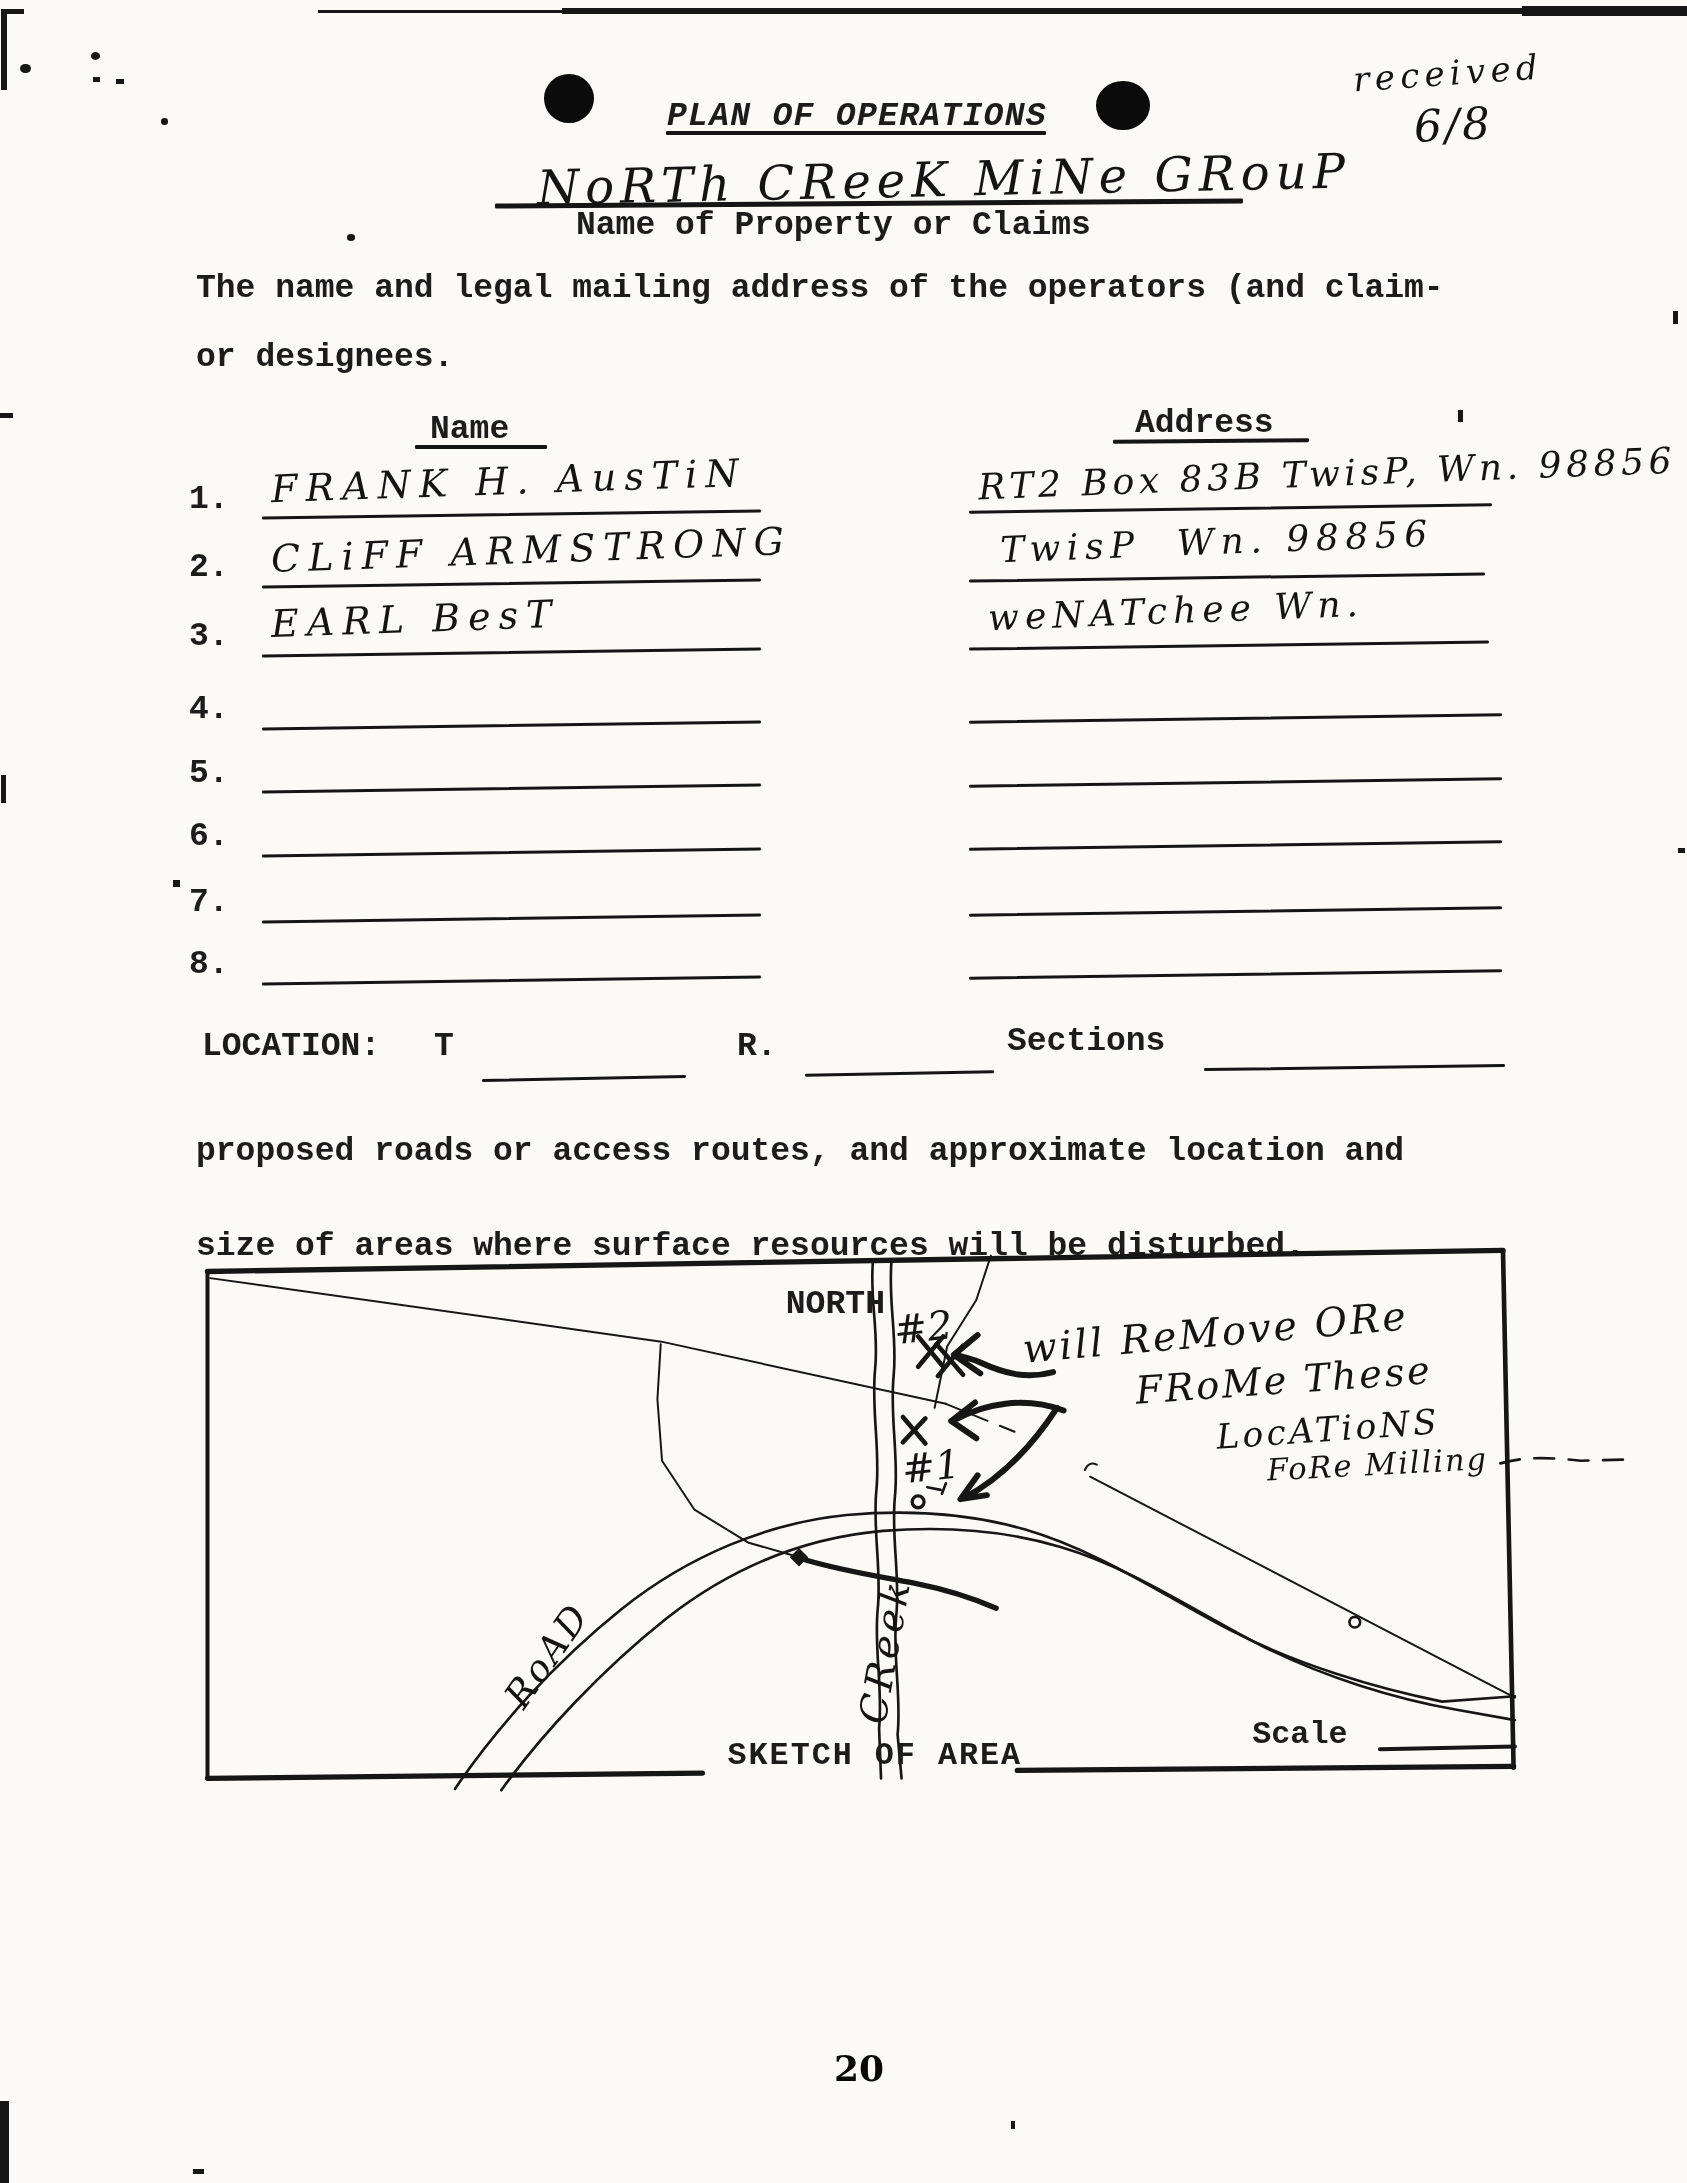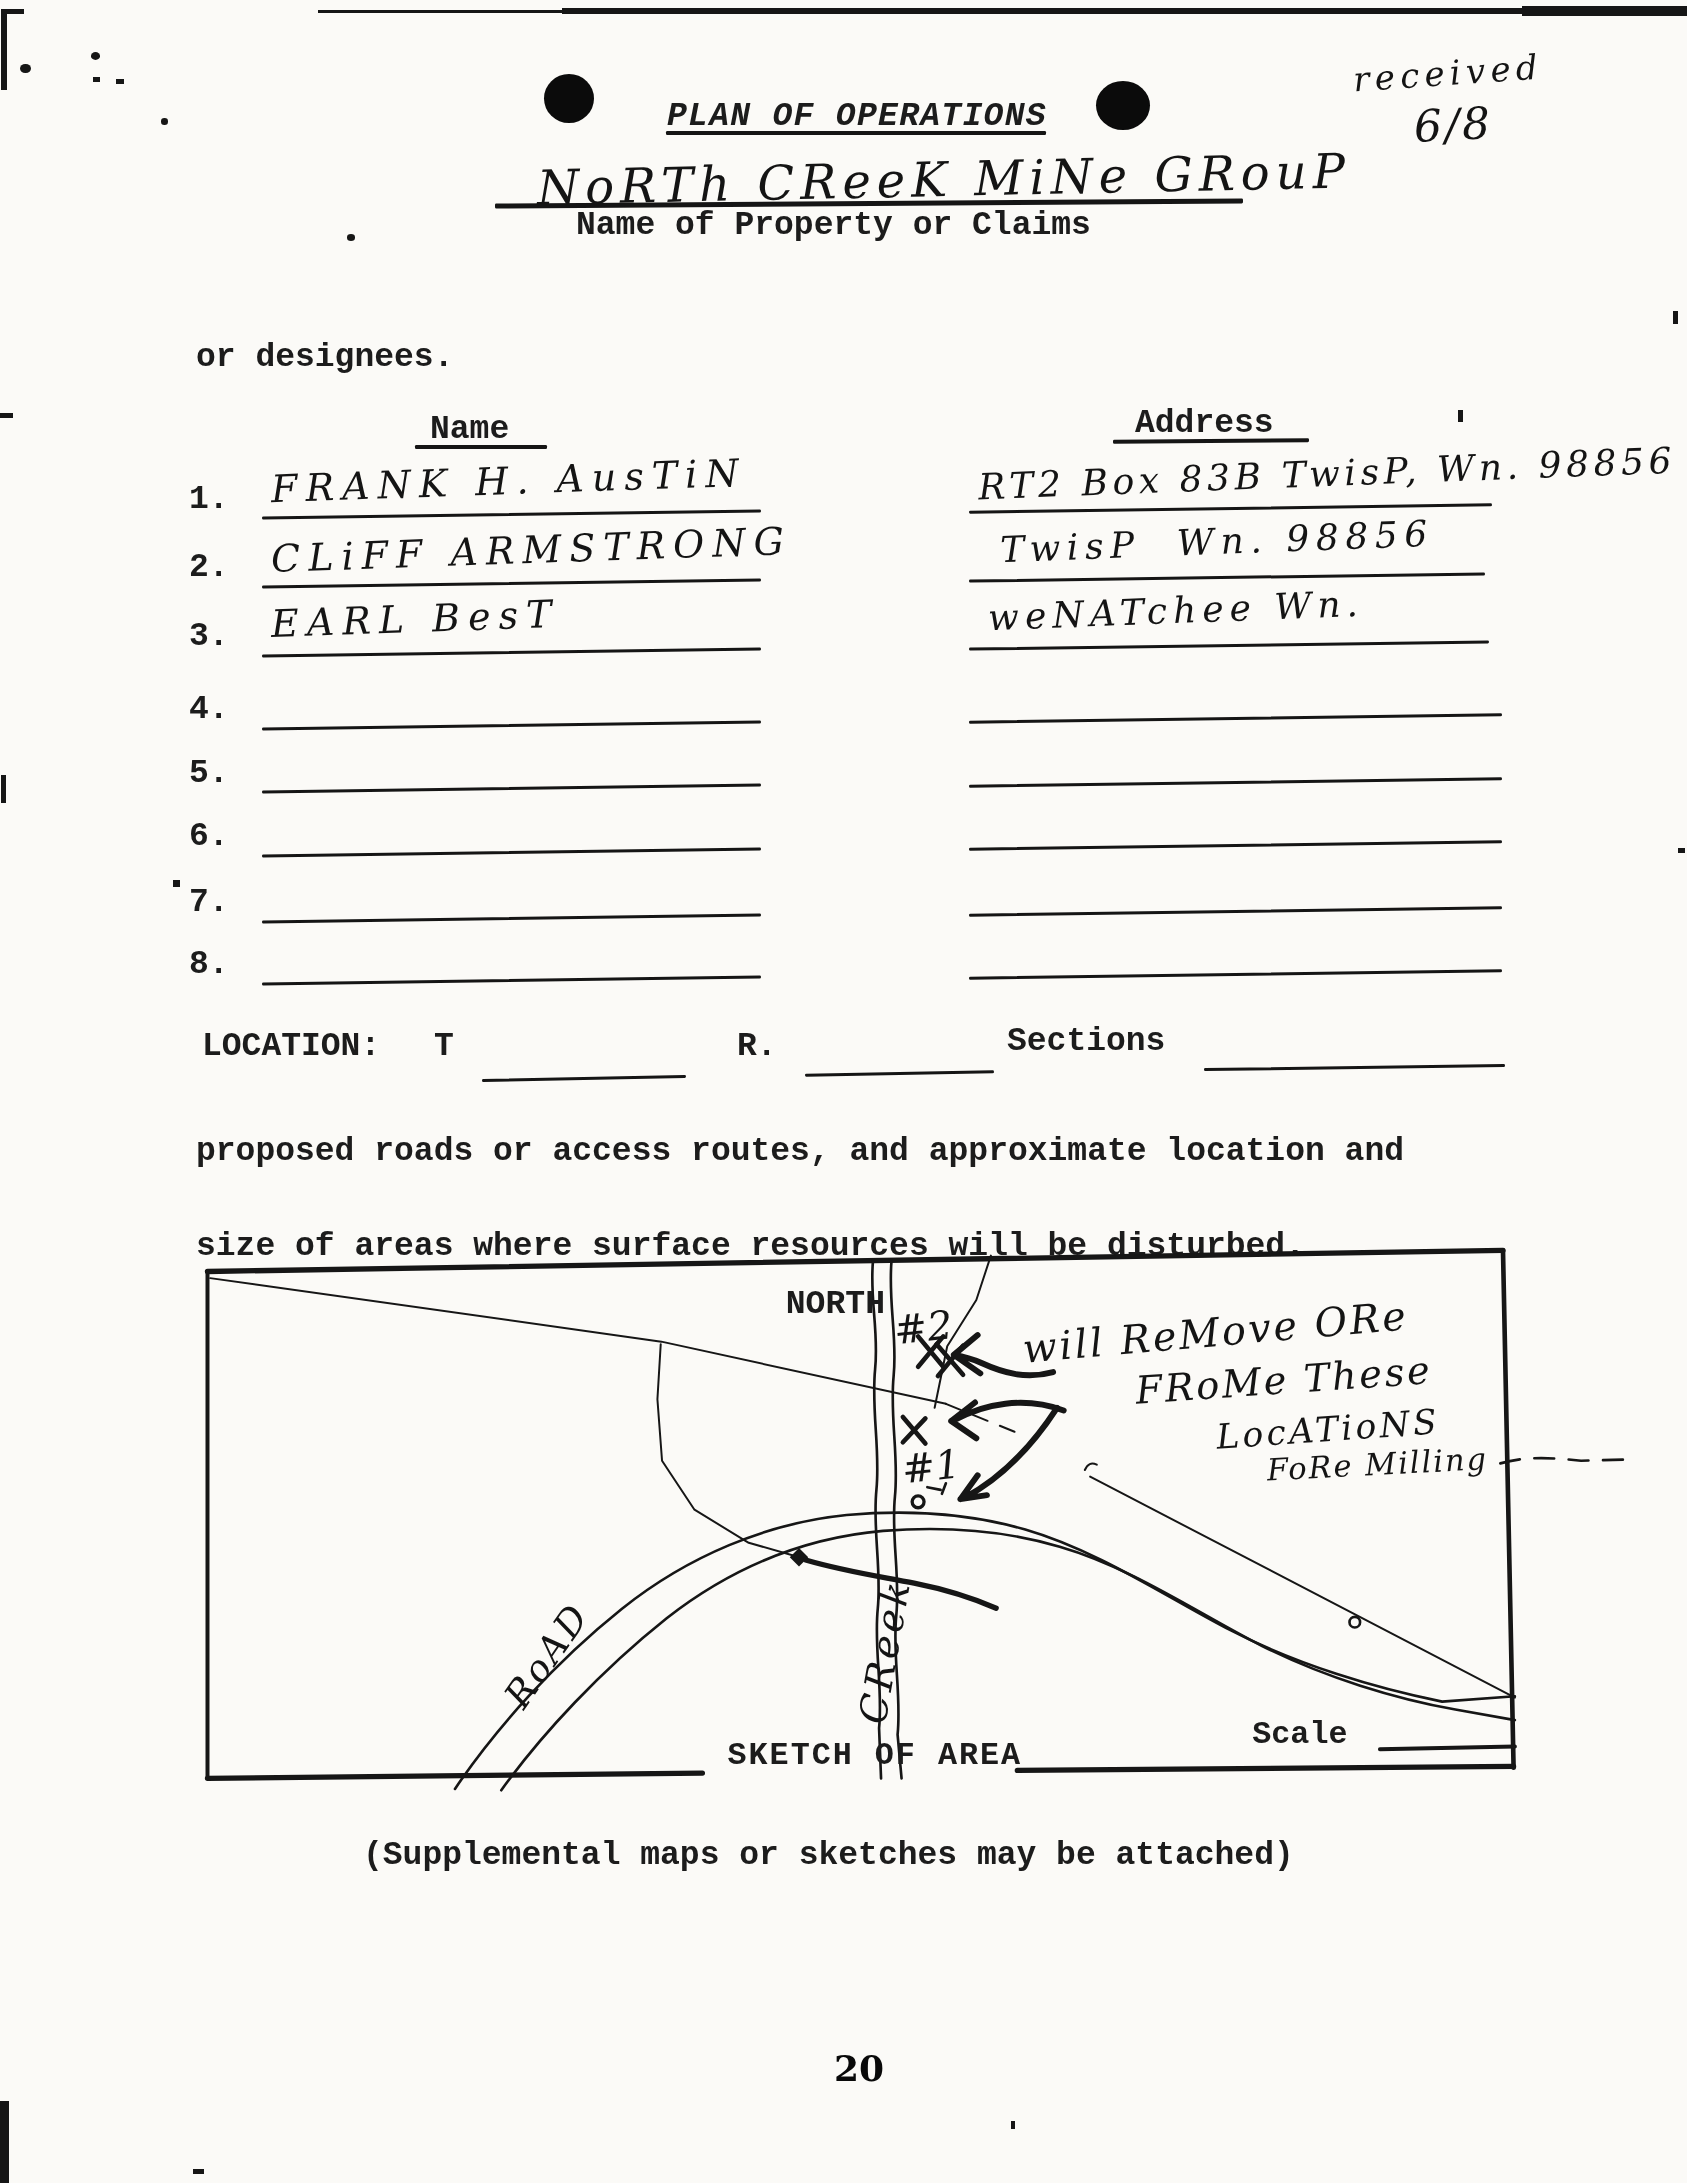--- a/index.html
+++ b/index.html
@@ -46,20 +46,21 @@
   <div class="typed" style="left:667px;top:99px;letter-spacing:1.3px;font-style:italic;">PLAN OF OPERATIONS</div>
   <div class="rule" style="left:666px;top:131px;width:380px;height:4px;"></div>
 
   <div class="hand" style="left:1353px;top:53px;font-size:34px;letter-spacing:5.3px;transform:rotate(-4deg);">received</div>
   <div class="hand" style="left:1414px;top:99px;font-size:44px;letter-spacing:2.6px;transform:rotate(-3deg);">6/8</div>
 
   <div class="hand" style="left:537px;top:151px;font-size:48px;letter-spacing:6px;transform:rotate(-1.2deg);">NoRTh CReeK MiNe GRouP</div>
   <div class="rule" style="left:495px;top:201px;width:748px;height:4.6px;transform:rotate(-0.4deg);"></div>
   <div class="typed" style="left:576px;top:208px;">Name of Property or Claims</div>
 
+  <div class="typed" style="left:196px;top:271px;">The name and legal mailing address of the operators (and claim-</div>
   <div class="typed" style="left:196px;top:340px;">or designees.</div>
 
   <div class="typed" style="left:430px;top:412px;">Name</div>
   <div class="rule" style="left:415px;top:445px;width:132px;height:4px;"></div>
   <div class="typed" style="left:1135px;top:406px;">Address</div>
   <div class="rule" style="left:1113px;top:439px;width:196px;height:4px;transform:rotate(-0.5deg);"></div>
 
   <div class="typed" style="left:189px;top:482px;">1.</div>
   <div class="hand" style="left:271px;top:459px;font-size:38px;letter-spacing:8px;transform:rotate(-2deg);">FRANK H. AusTiN</div>
   <div class="rule" style="left:262px;top:513px;width:499px;height:3.3px;transform:rotate(-0.8deg);"></div>
@@ -166,17 +167,16 @@
     <text class="svghand" x="1086" y="372" font-size="60" fill="#141414" stroke="none" transform="rotate(-6 1086 372)">#1</text>
     <text class="svghand" x="1268" y="190" font-size="60" letter-spacing="4" fill="#141414" stroke="none" transform="rotate(-5 1268 190)">will ReMove ORe</text>
     <text class="svghand" x="1438" y="252" font-size="58" letter-spacing="4" fill="#141414" stroke="none" transform="rotate(-4 1438 252)">FRoMe These</text>
     <text class="svghand" x="1560" y="320" font-size="52" letter-spacing="5" fill="#141414" stroke="none" transform="rotate(-4 1560 320)">LocATioNS</text>
     <text class="svghand" x="1636" y="368" font-size="46" letter-spacing="3" fill="#141414" stroke="none" transform="rotate(-3 1636 368)">FoRe Milling</text>
     <path stroke-width="4" stroke-dasharray="30 22" d="M1988,342 C2030,330 2070,334 2110,338 L2185,336"></path>
     <text class="svghand" font-size="58" letter-spacing="6" fill="#141414" stroke="none" transform="translate(1058,738) rotate(-80)">CReek</text>
     <text class="svghand" font-size="56" letter-spacing="4" fill="#141414" stroke="none" transform="translate(512,716) rotate(-55)">RoAD</text>
   </svg>
 
-  <div class="typed" style="left:363px;top:1838px;">(Supplemental maps or sketches may be attached)</div>
   <div style="position:absolute;left:834px;top:2047px;font-family:'DejaVu Serif',serif;font-weight:700;font-size:36px;color:#090909;">20</div>
 
 </div>
 
 
 </body></html>

